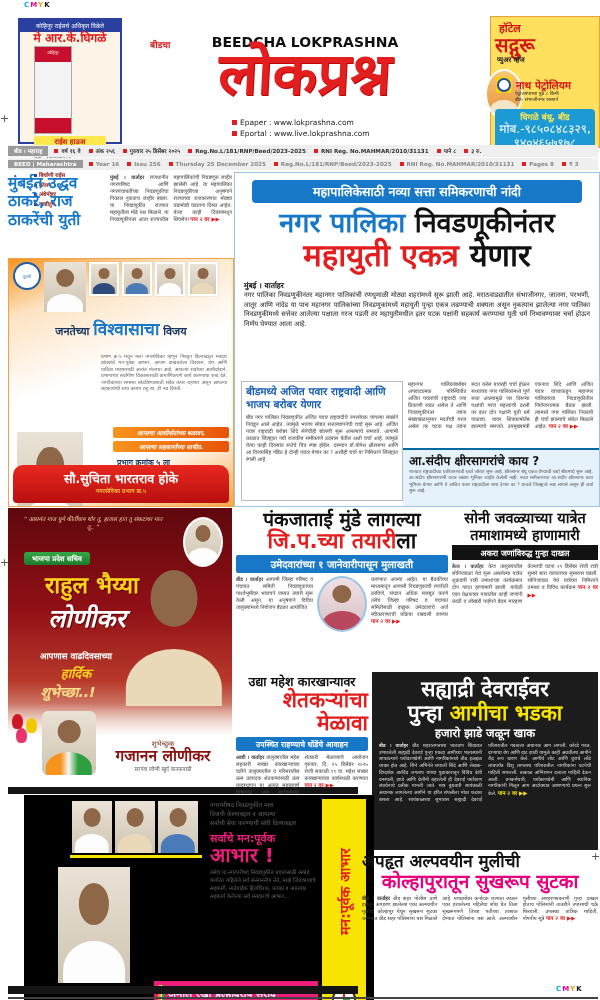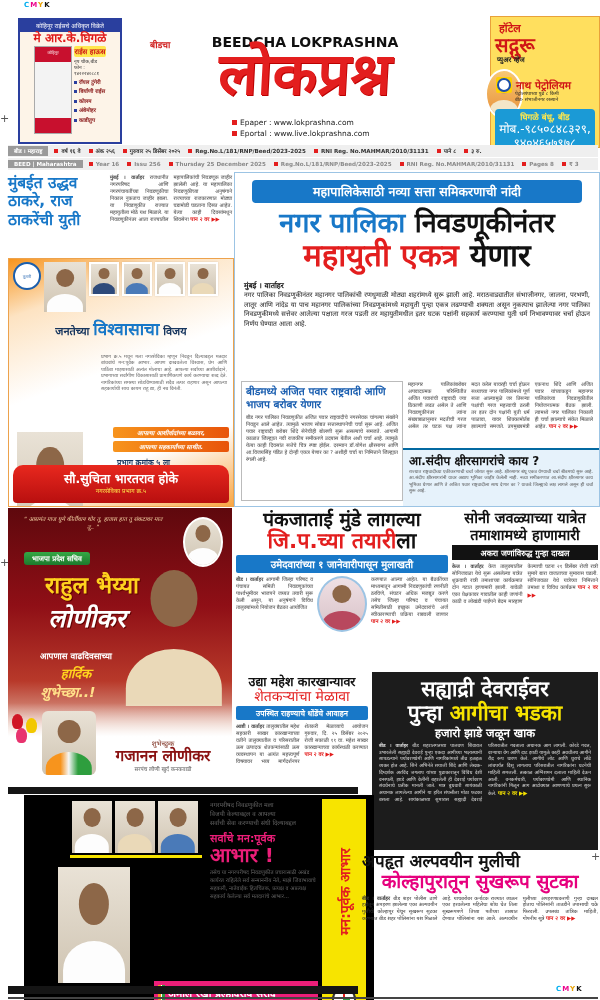--- a/index.html
+++ b/index.html
@@ -21,21 +21,21 @@
   
   .cmyk{font-size:7px;font-weight:bold;letter-spacing:1px;}
   .cmyk i:nth-child(1){color:#00aeef;} .cmyk i:nth-child(2){color:#ec008c;}
   .cmyk i:nth-child(3){color:#e8a000;} .cmyk i:nth-child(4){color:#111;}
   .cmyk i{font-style:normal;}
   .plus{color:#555;font-size:11px;}
   
   .ad-rice{left:18px;top:18px;width:100px;height:122px;border:2px solid #2a3f9e;background:#fdf4e8;}
   .ar-head{background:#2a3f9e;color:#fff;font-size:6px;text-align:center;padding:2px 1px;}
   .ar-name{color:#e01a1a;font-weight:bold;font-size:12px;text-align:center;line-height:1.1;}
-  .ar-row{display:flex;padding:1px 14px;gap:2px;}
+  .ar-row{display:flex;padding:1px 14px;gap:2px;flex-direction:column;}
   .rice-bag{width:36px;height:86px;border:1px solid #aaa;background:
      linear-gradient(180deg,#c8102e 0 18%,#f3f3f3 18% 82%,#c8102e 82%);}
   .rice-bag .lbl{margin-top:3px;text-align:center;color:#fff;font-size:4px;}
   .ar-col{flex:1;font-size:5px;color:#333;}
   .ar-shop{background:#ffe84d;color:#d01616;font-weight:bold;font-size:7px;text-align:center;
      border-radius:2px;margin-bottom:1px;padding:1px 0;}
   .ar-li{color:#8a1a1a;font-weight:bold;font-size:5.4px;margin-top:1.5px;}
   .ar-li::before{content:"";display:inline-block;width:3px;height:3px;background:#2a3f9e;margin-right:2px;}
   .brand-small{left:150px;top:38px;font-size:9px;color:#d02020;font-weight:bold;}
   .brand-en{left:160px;top:34px;width:290px;text-align:center;font-size:14px;font-weight:bold;color:#101010;}
@@ -148,21 +148,21 @@
   .sp-photo{width:46px;height:52px;border-radius:50%;border:2px solid #9cc4e4;flex:none;}
   .sp-photo.ph{background:linear-gradient(180deg,#efe0e4,#d8c2c8);}
   .sp-photo::after{background:#b8485e;}
   .story-soni{left:452px;top:510px;width:146px;height:158px;}
   .ss-h1{font-size:14.5px;font-weight:bold;text-align:center;line-height:1.15;}
   .blackbar{background:#121212;color:#fff;font-weight:bold;text-align:center;padding:2px 0;margin-top:2px;}
   .cols2{column-count:2;column-gap:5px;margin-top:3px;}
   .cols3{column-count:3;column-gap:5px;margin-top:3px;}
   .story-mahesh{left:236px;top:675px;width:132px;height:112px;}
   .mh-h1{font-size:12.5px;font-weight:bold;text-align:center;line-height:1.1;}
-  .mh-h2{font-size:14px;font-weight:normal;color:#e31e1e;text-align:center;line-height:1.1;}
+  .mh-h2{font-size:21px;font-weight:bold;color:#e31e1e;text-align:right;line-height:1.1;}
   .story-fire{left:372px;top:672px;width:226px;height:178px;background:#1c1c1c;color:#fff;
      padding:6px 7px;box-sizing:border-box;}
   .sf-h1{font-size:21px;font-weight:bold;text-align:center;line-height:1.12;}
   .sf-yellow{color:#f7e400;}
   .sf-h3{font-size:11.5px;font-weight:bold;text-align:center;}
   .sf-body{column-count:2;column-gap:6px;font-size:4.8px;color:#ddd;line-height:1.4;text-align:justify;margin-top:3px;}
   .sf-more{color:#f7e400;font-weight:bold;font-size:5.4px;}
   
   .ad-thanks{left:24px;top:795px;width:350px;height:234px;background:#000000;overflow:hidden;}
   .at-row{position:absolute;left:48px;top:6px;display:flex;gap:3px;}

